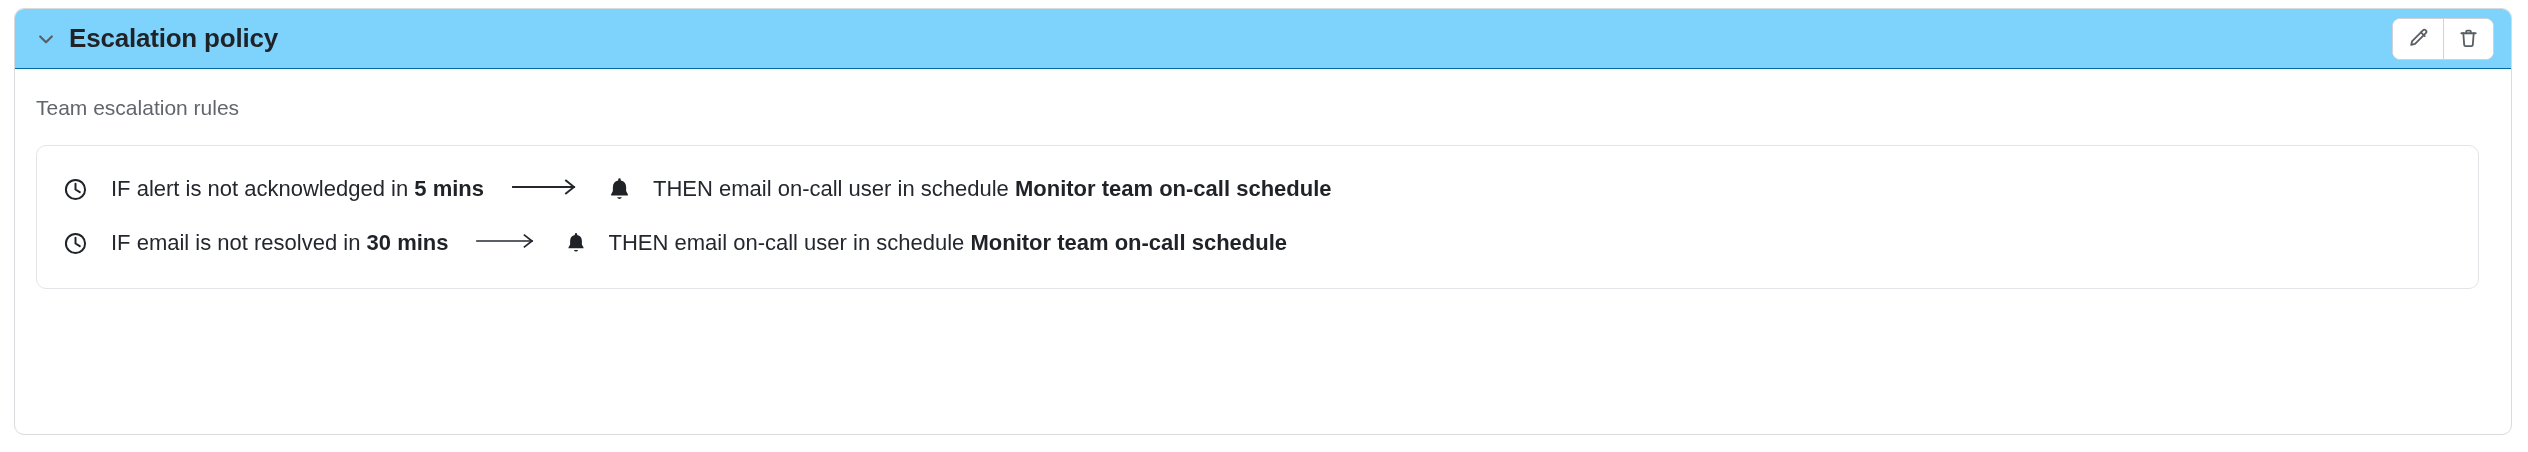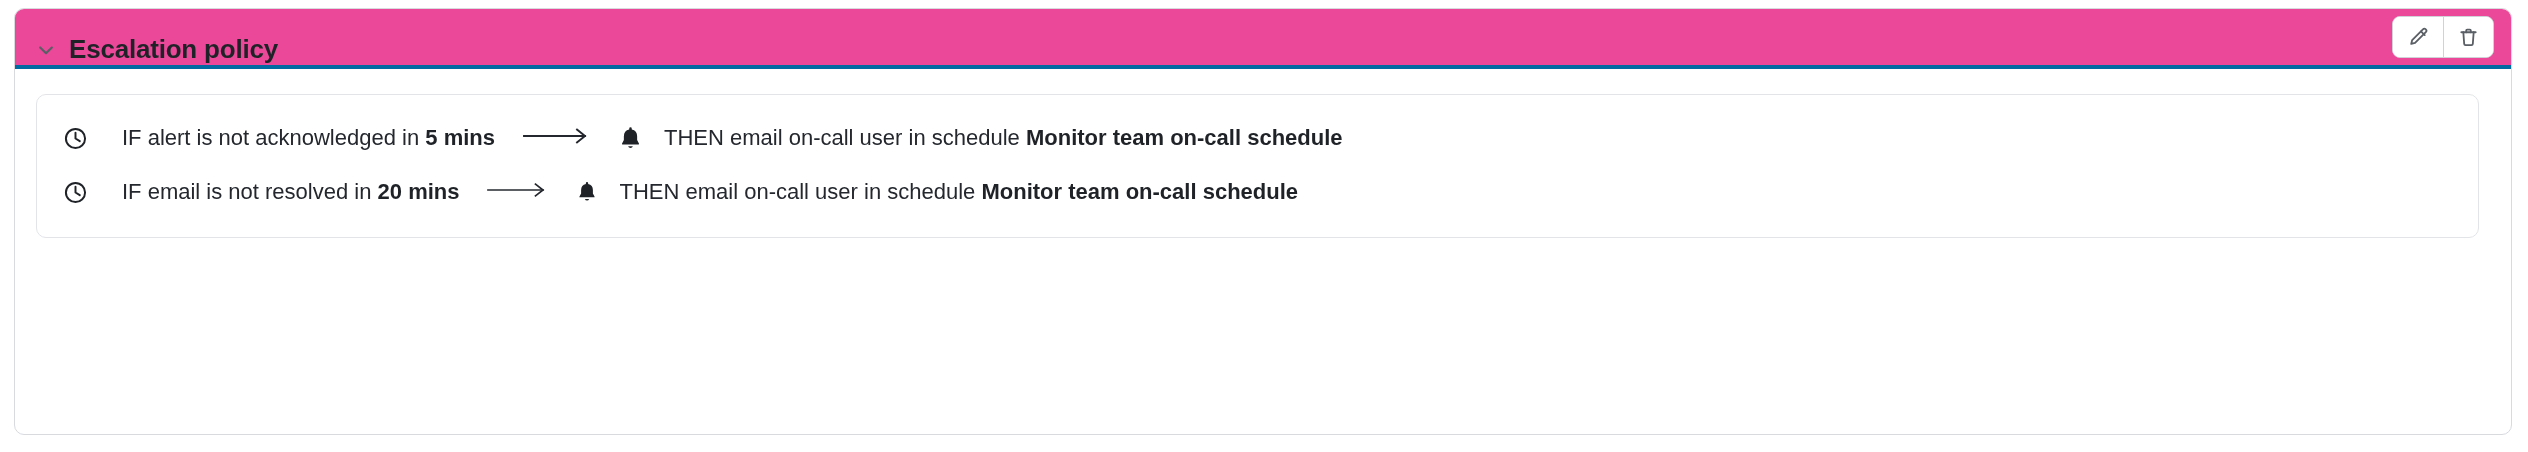--- a/index.html
+++ b/index.html
@@ -27,24 +27,24 @@
     border-radius: 10px;
     background: #ffffff;
     overflow: hidden;
   }
 
   
   .card-header {
     position: relative;
     height: 60px;
     box-sizing: border-box;
-    background: #ec4899;
-    border-bottom: 4px solid #0369a1;
-    display: flex;
-    align-items: flex-end;
+    background: #7dd3fc;
+    border-bottom: 1px solid #0369a1;
+    display: flex;
+    align-items: center;
   }
   .header-left {
     display: flex;
     align-items: center;
     padding-left: 21px;
     gap: 13px;
   }
   .chevron-icon {
     width: 20px;
     height: 20px;
@@ -123,21 +123,21 @@
   .rule-clock {
     width: 25px;
     height: 25px;
     flex: none;
     display: block;
     color: #1f2328;
   }
   .rule-text {
     font-size: 22px;
     color: #24282e;
-    margin-left: 34px;
+    margin-left: 23px;
   }
   .rule-text b {
     font-weight: bold;
     color: #1f2328;
   }
   .rule-arrow {
     margin: 0 26px 0 28px;
     display: block;
     flex: none;
     color: #24282e;
@@ -193,20 +193,21 @@
             <path d="M6.6 6.5l.9 12.2a1.4 1.4 0 0 0 1.4 1.3h6.2a1.4 1.4 0 0 0 1.4-1.3l.9-12.2"></path>
           </svg>
         </span>
       </button>
 
     </div>
   </div>
 
   <div class="card-body">
 
+    <div class="section-subtitle">Team escalation rules</div>
 
     <div class="rules-box">
 
       <div class="rule-row">
         <span>
           <svg class="rule-clock" viewBox="0 0 24 24" fill="none" stroke="currentColor" stroke-width="1.9" stroke-linecap="round" stroke-linejoin="round">
             <circle cx="12" cy="12" r="9.2"></circle>
             <polyline points="12,6.4 12,12 16.1,14.6"></polyline>
           </svg>
         </span>
@@ -229,21 +230,21 @@
         <span class="rule-then"><span>THEN email on-call user in schedule </span><b>Monitor team on-call schedule</b></span>
       </div>
 
       <div class="rule-row">
         <span>
           <svg class="rule-clock" viewBox="0 0 24 24" fill="none" stroke="currentColor" stroke-width="1.9" stroke-linecap="round" stroke-linejoin="round">
             <circle cx="12" cy="12" r="9.2"></circle>
             <polyline points="12,6.4 12,12 16.1,14.6"></polyline>
           </svg>
         </span>
-        <span class="rule-text"><span>IF email is not resolved in </span><b>20 mins</b></span>
+        <span class="rule-text"><span>IF email is not resolved in </span><b>30 mins</b></span>
 
         <span class="rule-arrow">
           <svg width="62" height="20" viewBox="0 0 62 20" fill="none" stroke="currentColor" stroke-width="1.7" stroke-linecap="square">
             <line x1="1" y1="10" x2="56" y2="10"></line>
             <polyline points="48.5,4.2 56,10 48.5,15.8" fill="none" stroke-linejoin="miter"></polyline>
           </svg>
         </span>
 
         <span>
           <svg class="rule-bell" width="24" height="24" viewBox="0 0 24 24" fill="currentColor">

